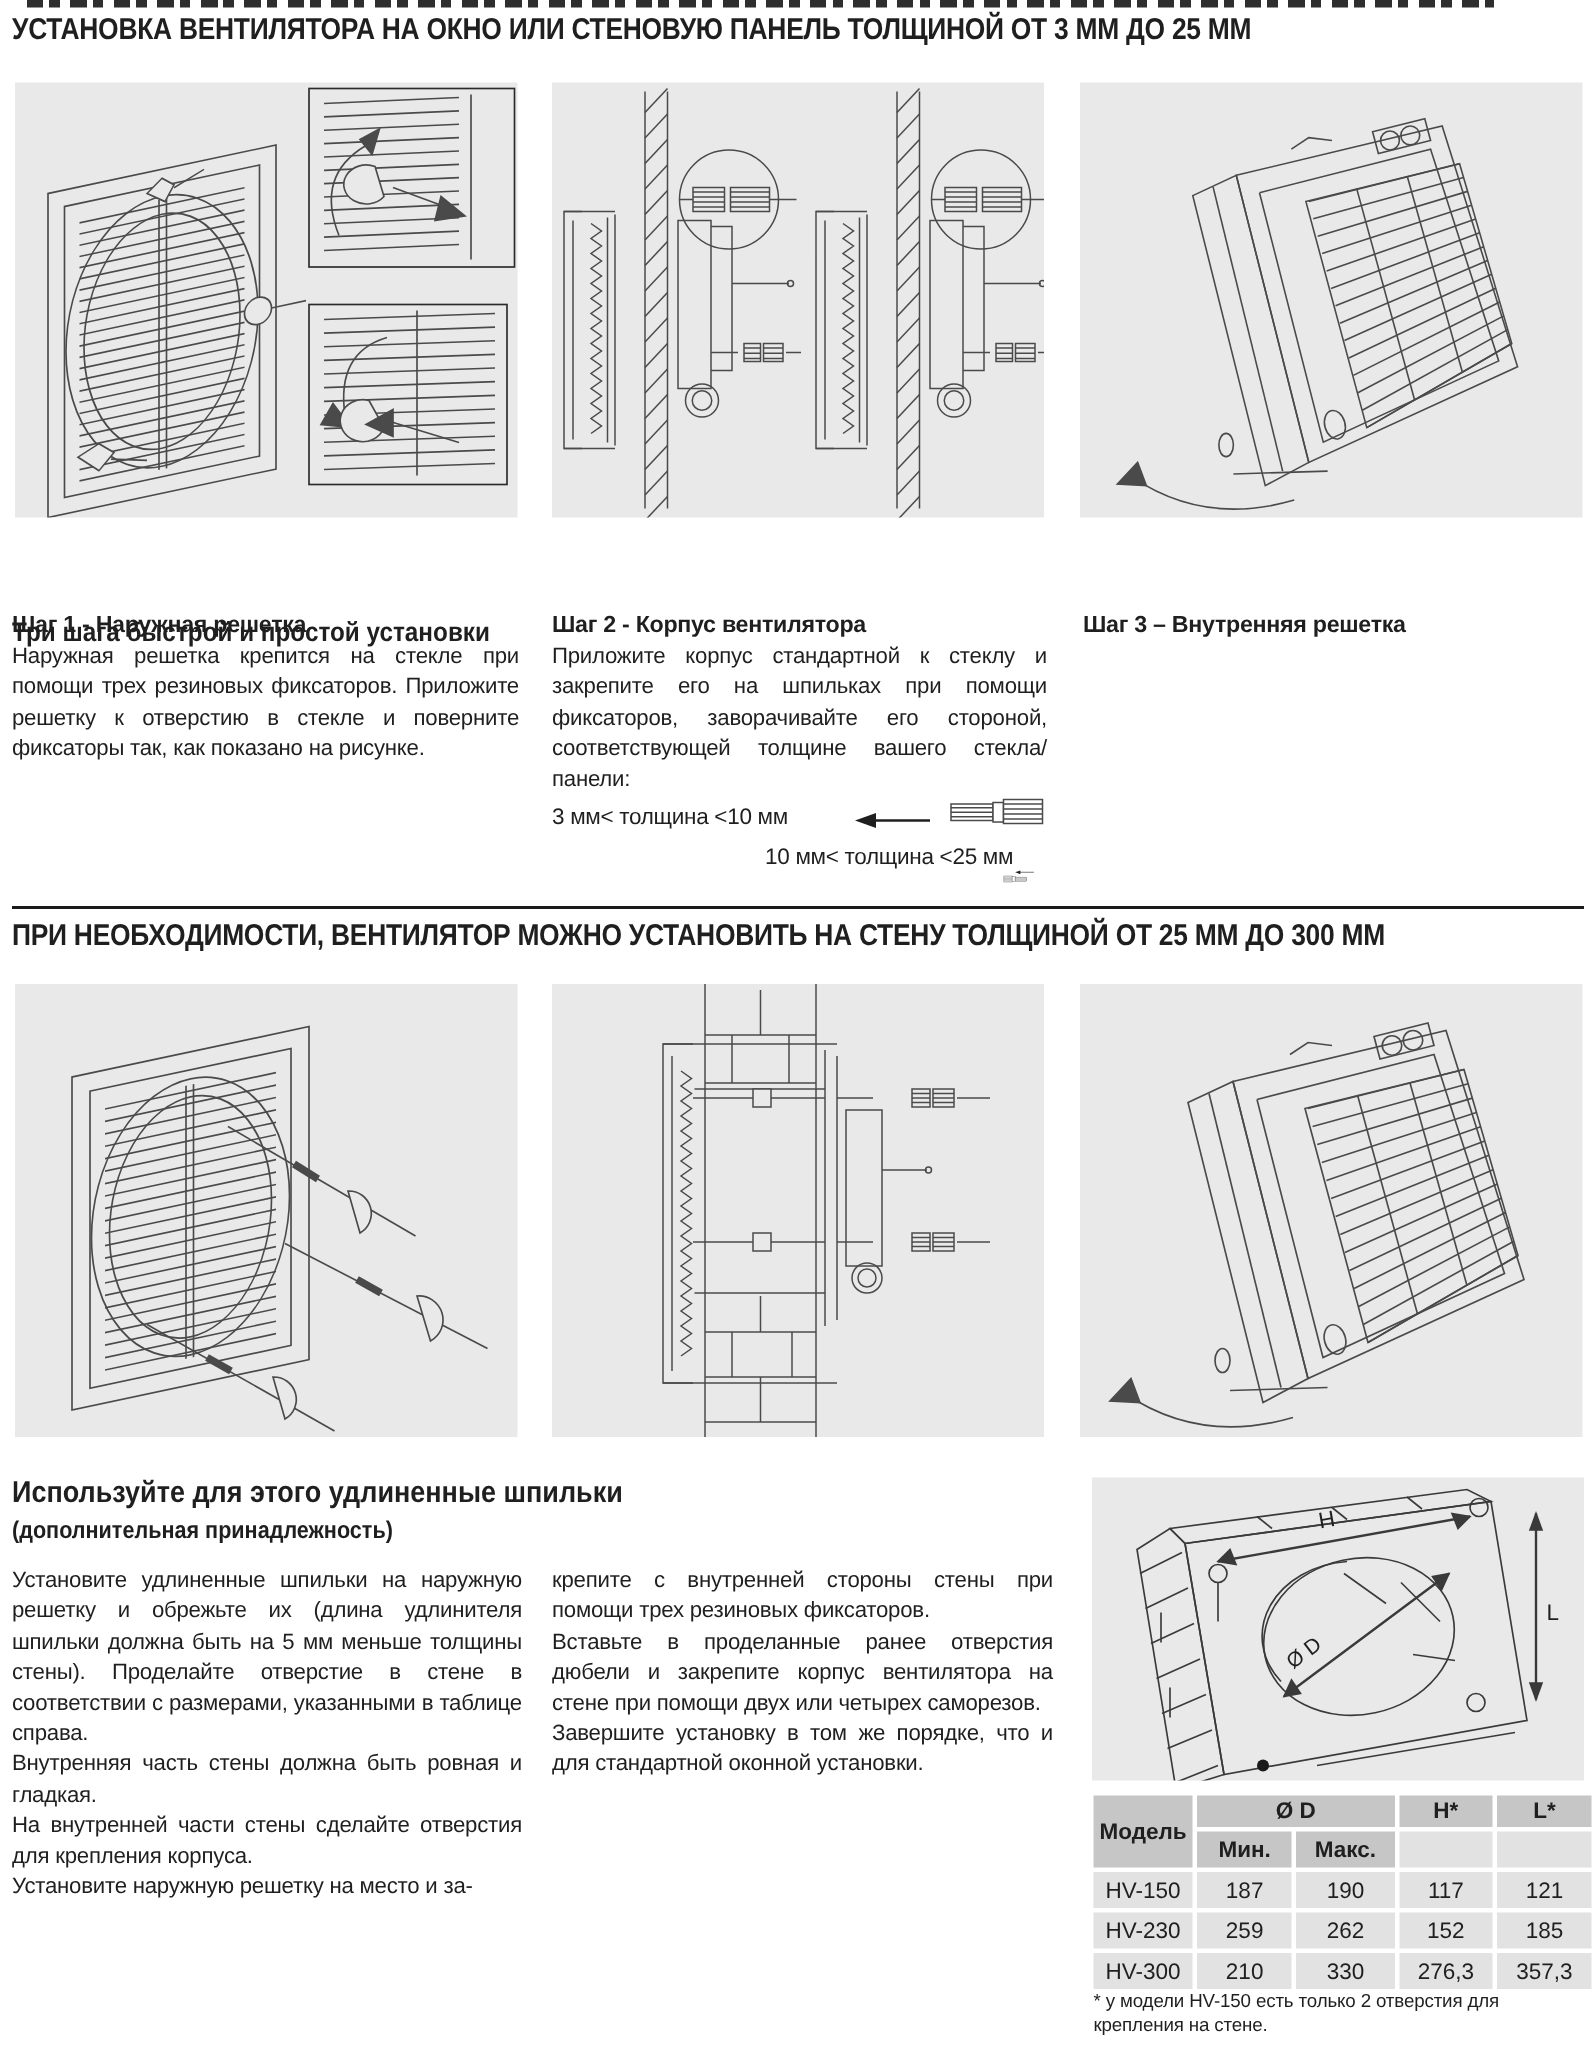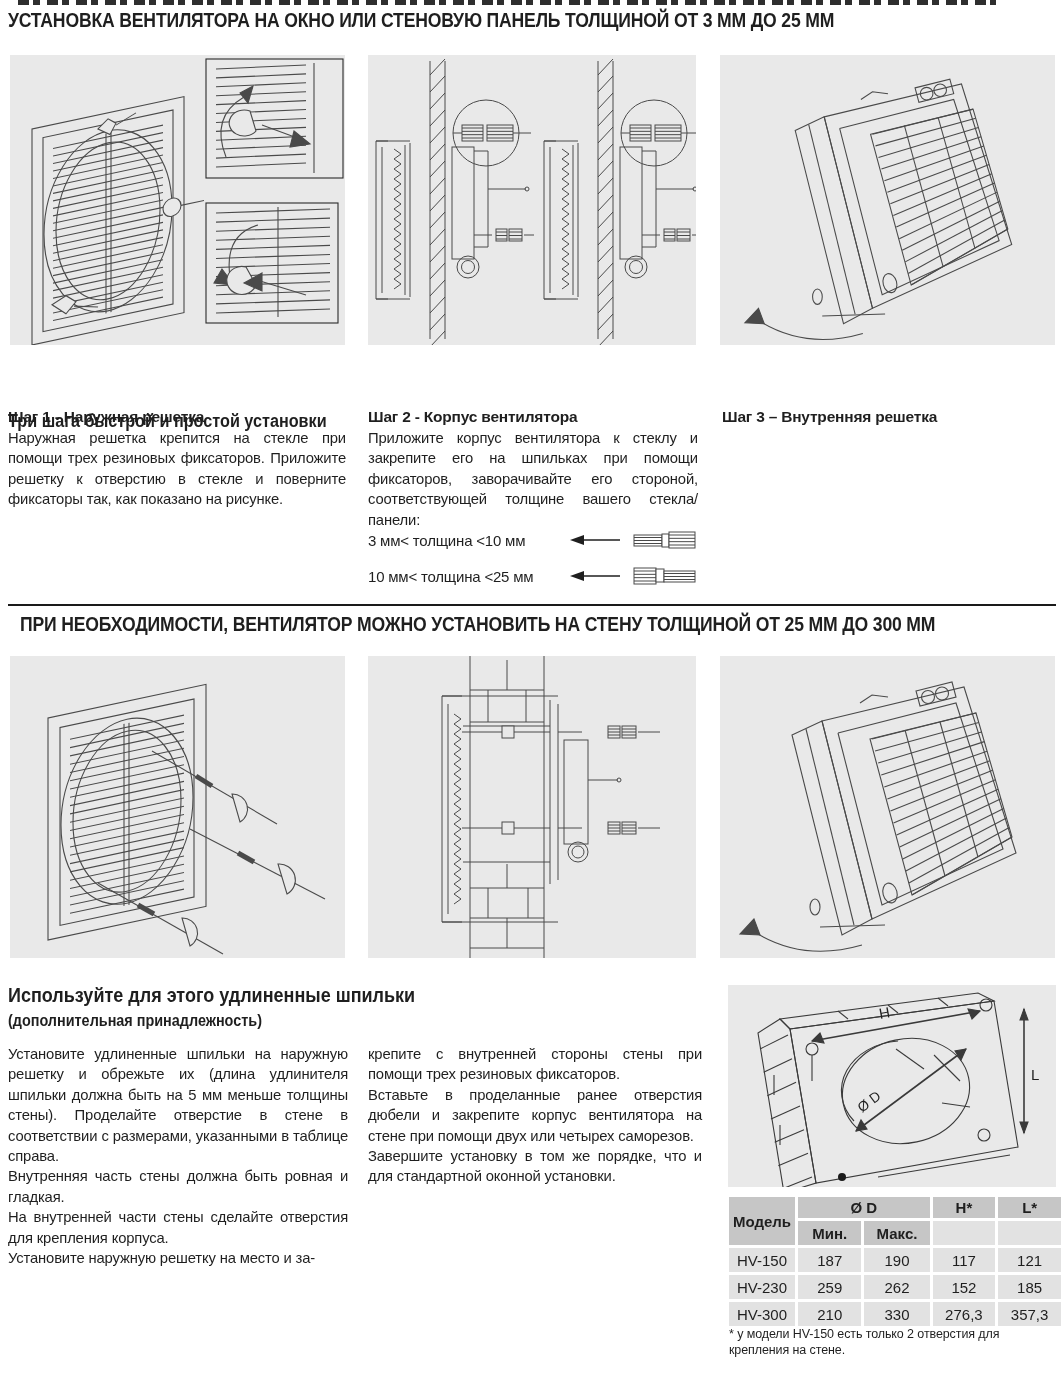--- a/index.html
+++ b/index.html
@@ -8,21 +8,21 @@
   .abs{position:absolute;}
   .cond{display:inline-block;transform:scaleX(.88);transform-origin:0 0;white-space:nowrap;font-weight:700;}
   .title{font-size:20px;letter-spacing:-.2px;}
   .subhead{font-size:18px;transform:scaleX(.9);}
   .bighead{font-size:20px;transform:scaleX(.9);}
   .bighead2{font-size:16px;transform:scaleX(.9);}
   .panel{position:absolute;background:#e9e9e9;}
   .stephead{font-size:15.5px;font-weight:700;margin:0 0 2px 0;letter-spacing:-.2px;}
   .body-txt{font-size:14.8px;line-height:1.38;text-align:justify;letter-spacing:-.15px;}
   .body-txt p{margin:0;}
-  .thickrow{position:absolute;display:flex;align-items:center;height:26px;}
+  .thickrow{position:absolute;display:flex;align-items:flex-end;height:26px;}
   .thicklabel{font-size:15px;width:200px;letter-spacing:-.2px;}
   .divider{position:absolute;background:#1a1a1a;height:2px;}
   .crop-strip{position:absolute;top:0;left:18px;width:978px;height:5px;
     background:repeating-linear-gradient(90deg,#2e2e2e 0 11px,transparent 11px 15px,#2e2e2e 15px 22px,transparent 22px 29px);}
   table.spec{border-collapse:separate;border-spacing:3px;}
   table.spec th,table.spec td{text-align:center;vertical-align:middle;font-size:15px;padding:0 4px;}
   table.spec .hd{background:#c6c6c6;font-weight:700;height:21px;}
   table.spec .cell{background:#e2e2e2;font-weight:400;height:24px;}
   .footnote{font-size:12.5px;line-height:1.3;letter-spacing:-.1px;}
   svg{display:block;}
@@ -322,21 +322,21 @@
 
   <div class="abs" style="left:8px;top:408px;width:338px;">
     <p class="stephead">Шаг 1 - Наружная решетка</p>
     <div class="body-txt">
         <p>Наружная решетка крепится на стекле при помощи трех резиновых фиксаторов. Приложите решетку к отверстию в стекле и поверните фиксаторы так, как показано на рисунке.</p>
       </div>
   </div>
   <div class="abs" style="left:368px;top:408px;width:330px;">
     <p class="stephead">Шаг 2 - Корпус вентилятора</p>
     <div class="body-txt">
-        <p>Приложите корпус вентилятора к стеклу и закрепите его на шпильках при помощи фиксаторов, заворачивайте его стороной, соответствующей толщине вашего стекла/панели:</p>
+        <p>Приложите корпус стандартной к стеклу и закрепите его на шпильках при помощи фиксаторов, заворачивайте его стороной, соответствующей толщине вашего стекла/панели:</p>
       </div>
   </div>
   <div class="abs" style="left:722px;top:408px;width:334px;">
     <p class="stephead">Шаг 3 – Внутренняя решетка</p>
   </div>
 
   <div class="thickrow" style="left:368px;top:527px;width:330px;">
     <span class="thicklabel">3 мм&lt; толщина &lt;10 мм</span>
     <svg width="54" height="12" viewBox="0 0 54 12">
       <line x1="12" y1="6" x2="52" y2="6" stroke="#1f1f1f" stroke-width="1.6"></line>
@@ -354,21 +354,21 @@
         <rect x="37" y="4" width="26" height="16"></rect>
         <g fill="none">
             <line x1="37" y1="7" x2="63" y2="7"></line>
             <line x1="37" y1="10.333333333333332" x2="63" y2="10.333333333333332"></line>
             <line x1="37" y1="13.666666666666666" x2="63" y2="13.666666666666666"></line>
             <line x1="37" y1="17" x2="63" y2="17"></line>
           </g>
       </g>
     </svg>
   </div>
-  <div class="thickrow" style="left:368px;top:563px;width:330px;">
+  <div class="thickrow" style="left:380px;top:563px;width:330px;flex-direction:column;">
     <span class="thicklabel">10 мм&lt; толщина &lt;25 мм</span>
     <svg width="54" height="12" viewBox="0 0 54 12">
       <line x1="12" y1="6" x2="52" y2="6" stroke="#1f1f1f" stroke-width="1.6"></line>
       <polygon points="2,6 16,1 16,11" fill="#1f1f1f"></polygon>
     </svg>
     <svg width="66" height="24" viewBox="0 0 66 24" style="margin-left:10px">
       <g stroke="#4a4a4a" fill="#fff" stroke-width="1">
         <rect x="2" y="4" width="22" height="16"></rect>
         <g fill="none">
             <line x1="2" y1="7" x2="24" y2="7"></line>
@@ -381,21 +381,21 @@
         <g fill="none">
             <line x1="32" y1="9.5" x2="63" y2="9.5"></line>
             <line x1="32" y1="12.5" x2="63" y2="12.5"></line>
             <line x1="32" y1="15.5" x2="63" y2="15.5"></line>
           </g>
       </g>
     </svg>
   </div>
 
   <div class="divider" style="left:8px;top:604px;width:1048px;"></div>
-  <div class="abs" style="left:20px;top:613px;">
+  <div class="abs" style="left:8px;top:613px;">
     <span class="cond title">ПРИ НЕОБХОДИМОСТИ, ВЕНТИЛЯТОР МОЖНО УСТАНОВИТЬ НА СТЕНУ ТОЛЩИНОЙ ОТ 25 ММ ДО 300 ММ</span>
   </div>
 
   <div class="panel" style="left:10px;top:656px;width:335px;height:302px;">
     <svg width="335" height="302" viewBox="0 0 335 302">
       <g stroke="#4a4a4a" fill="none" stroke-width="1.1">
         <g transform="translate(38,44) skewY(-12)">
           <rect x="0" y="18" width="158" height="222"></rect>
           <rect x="12" y="30" width="134" height="198"></rect>
           <g>

